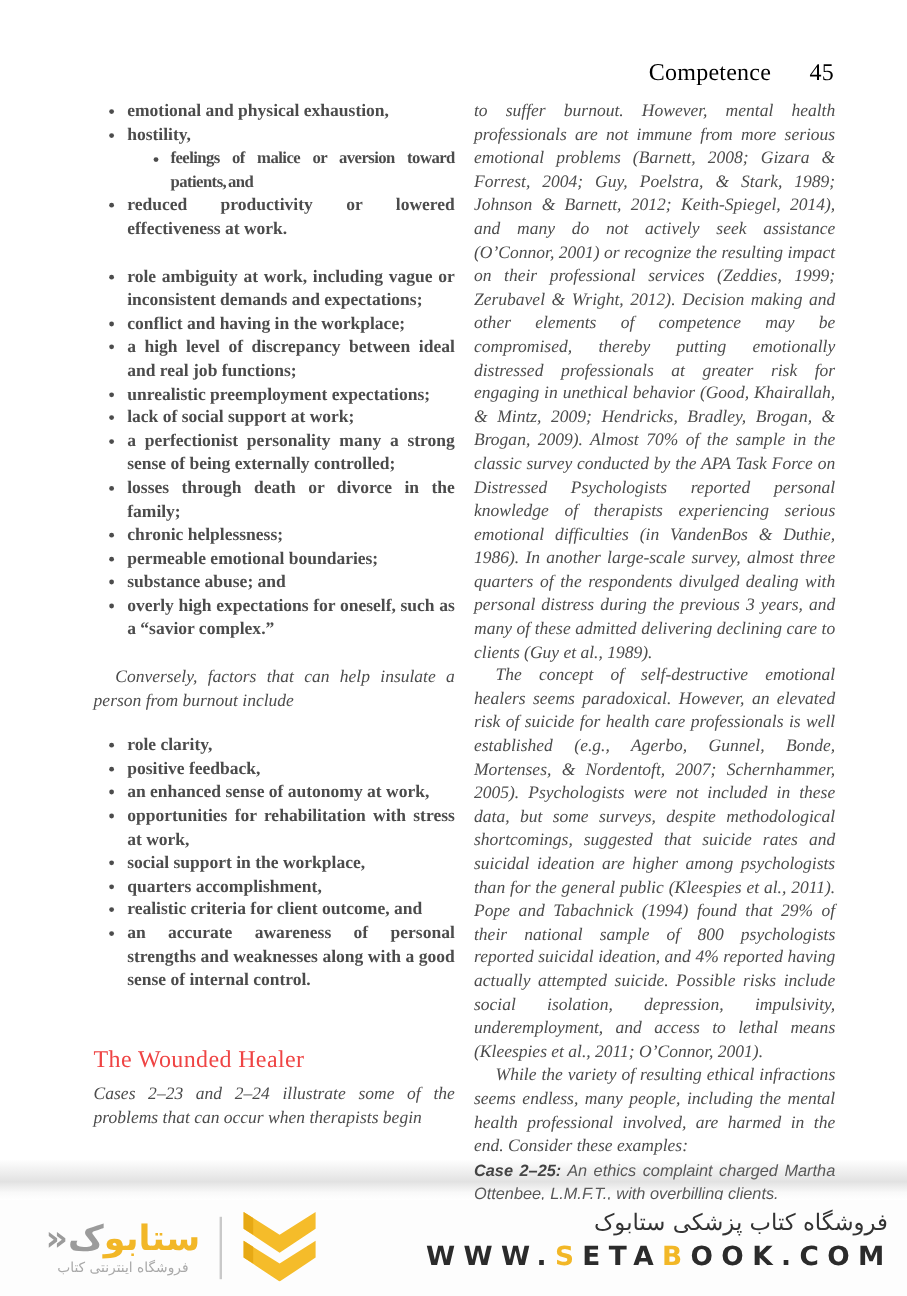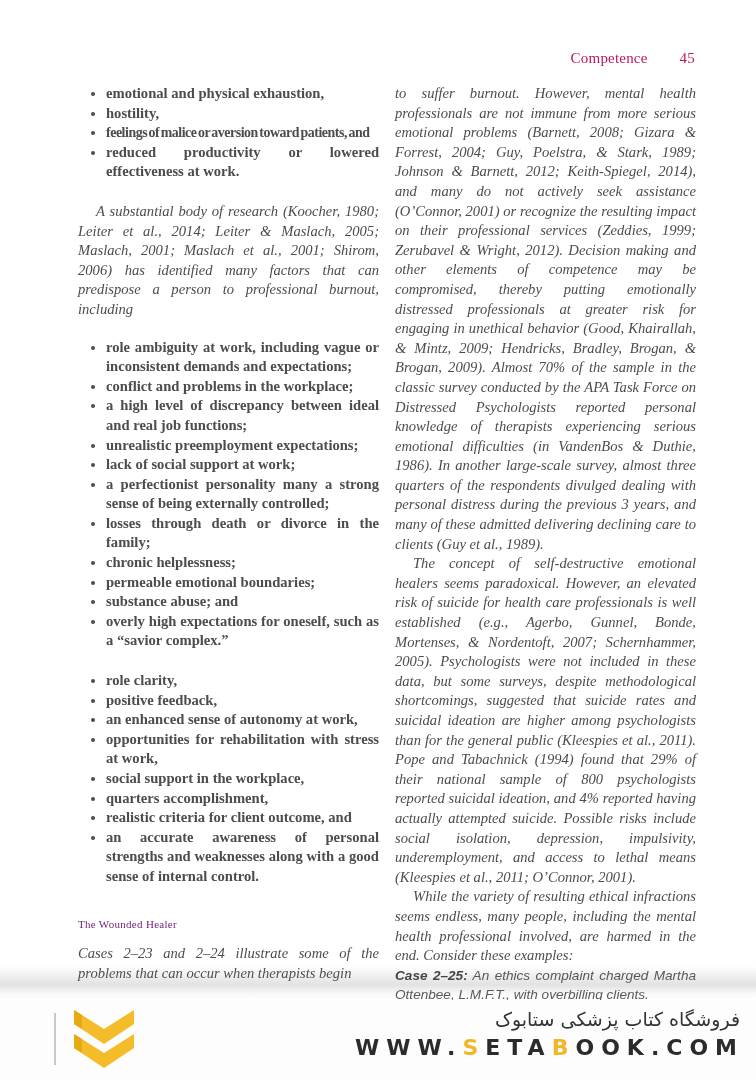--- a/index.html
+++ b/index.html
@@ -1,34 +1,34 @@
 <!DOCTYPE html>
 <html><head>
 <meta charset="utf-8">
 <style>
   html,body{margin:0;padding:0;background:#ffffff;}
   .page{position:relative;width:756px;height:1080px;background:#ffffff;overflow:hidden;
         font-family:"Liberation Serif", serif;color:#4c4c4c;}
 
   
-  .page-header{position:absolute;top:50px;right:61px;font-size:15px;color:#be185d;letter-spacing:.2px;margin-left:25px;}
+  .page-header{position:absolute;top:50px;right:61px;font-size:20px;color:#000000;letter-spacing:.2px;margin-left:25px;}
   .page-header .pagenum{margin-left:32px;}
 
   
   .columns{position:absolute;top:84px;left:78px;width:618px;display:flex;gap:16px;}
   .col{flex:1;font-size:14.6px;line-height:19.6px;text-align:justify;}
   .col p{margin:0;font-style:italic;}
   .col p.sp{margin-bottom:18px;}
   .indent{text-indent:18px;}
 
   ul.bullets{margin:0 0 20px 0;padding:0 0 0 28px;list-style:disc outside;}
   ul.bullets li{margin:0;text-align:justify;font-weight:bold;}
-  ul.bullets li.tight{letter-spacing:-.45px;word-spacing:-1.6px;font-size:13.9px;}
+  ul.bullets li.tight{letter-spacing:-.45px;word-spacing:-1.6px;font-size:13.9px;margin-left:36px;}
 
-  .subhead{margin:28px 0 10px 0;font-size:11px;font-weight:400;color:#701a75;letter-spacing:.3px;}
+  .subhead{margin:46px 0 10px 0;font-size:20px;font-weight:400;color:#ef4444;letter-spacing:.3px;}
 
   .case{margin-top:16px;font-family:"Liberation Sans", sans-serif;font-size:13.6px;line-height:19.6px;color:#555;}
   .case b{font-weight:700;color:#3f3f3f;}
 
   
   .scan-shadow{position:absolute;left:0;right:0;top:966px;height:34px;
     background:linear-gradient(180deg, rgba(255,255,255,0) 0%, rgba(110,110,110,0.20) 55%, rgba(160,160,160,0.06) 82%, rgba(255,255,255,0) 100%);}
 
   
   .footer{position:absolute;left:0;right:0;bottom:0;height:80px;background:#fdfdfd;}
@@ -55,34 +55,34 @@
 
   <div class="columns">
 
     <div class="col">
       <ul class="bullets">
           <li>emotional and physical exhaustion,</li>
           <li>hostility,</li>
           <li class="tight">feelings of malice or aversion toward patients, and</li>
           <li>reduced productivity or lowered effectiveness at work.</li>
         </ul>
-      <p class="sp indent">A substantial body of research (Koocher, 1980; Leiter et al., 2014; Leiter &amp; Maslach, 2005; Maslach, 2001; Maslach et al., 2001; Shirom, 2006) has identified many factors that can predispose a person to professional burnout, including</p>
       <ul class="bullets">
           <li>role ambiguity at work, including vague or inconsistent demands and expectations;</li>
-          <li>conflict and problems in the workplace;</li>
+          <li>conflict and having in the workplace;</li>
           <li>a high level of discrepancy between ideal and real job functions;</li>
           <li>unrealistic preemployment expectations;</li>
           <li>lack of social support at work;</li>
           <li>a perfectionist personality many a strong sense of being externally controlled;</li>
           <li>losses through death or divorce in the family;</li>
           <li>chronic helplessness;</li>
           <li>permeable emotional boundaries;</li>
           <li>substance abuse; and</li>
           <li>overly high expectations for oneself, such as a “savior complex.”</li>
         </ul>
+      <p class="sp indent">Conversely, factors that can help insulate a person from burnout include</p>
       <ul class="bullets">
           <li>role clarity,</li>
           <li>positive feedback,</li>
           <li>an enhanced sense of autonomy at work,</li>
           <li>opportunities for rehabilitation with stress at work,</li>
           <li>social support in the workplace,</li>
           <li>quarters accomplishment,</li>
           <li>realistic criteria for client outcome, and</li>
           <li>an accurate awareness of personal strengths and weaknesses along with a good sense of internal control.</li>
         </ul>
@@ -98,20 +98,24 @@
         <span>An ethics complaint charged Martha Ottenbee, L.M.F.T., with overbilling clients.</span></p>
     </div>
 
   </div>
 
   <div class="scan-shadow"></div>
 
   <div class="footer">
 
     <div class="brand">
+      <div class="wordmark-stack">
+        <div class="wordmark"><span class="accent">ستابو</span><span>ک</span><span>«</span></div>
+        <div class="tagline">فروشگاه اینترنتی کتاب</div>
+      </div>
       <div class="brand-divider"></div>
       <span>
         <svg width="72" height="62" viewBox="0 0 72 62" xmlns="http://www.w3.org/2000/svg">
           <polygon points="6,4 36,23 66,4 66,18 36,38 6,18" fill="#f5bc2a"></polygon>
           <polygon points="6,28 36,47 66,28 66,42 36,62 6,42" fill="#f5bc2a"></polygon>
           <polygon points="6,4 14,9 14,23 6,18" fill="#e7a914"></polygon>
           <polygon points="6,28 14,33 14,47 6,42" fill="#e7a914"></polygon>
         </svg>
       </span>
     </div>

